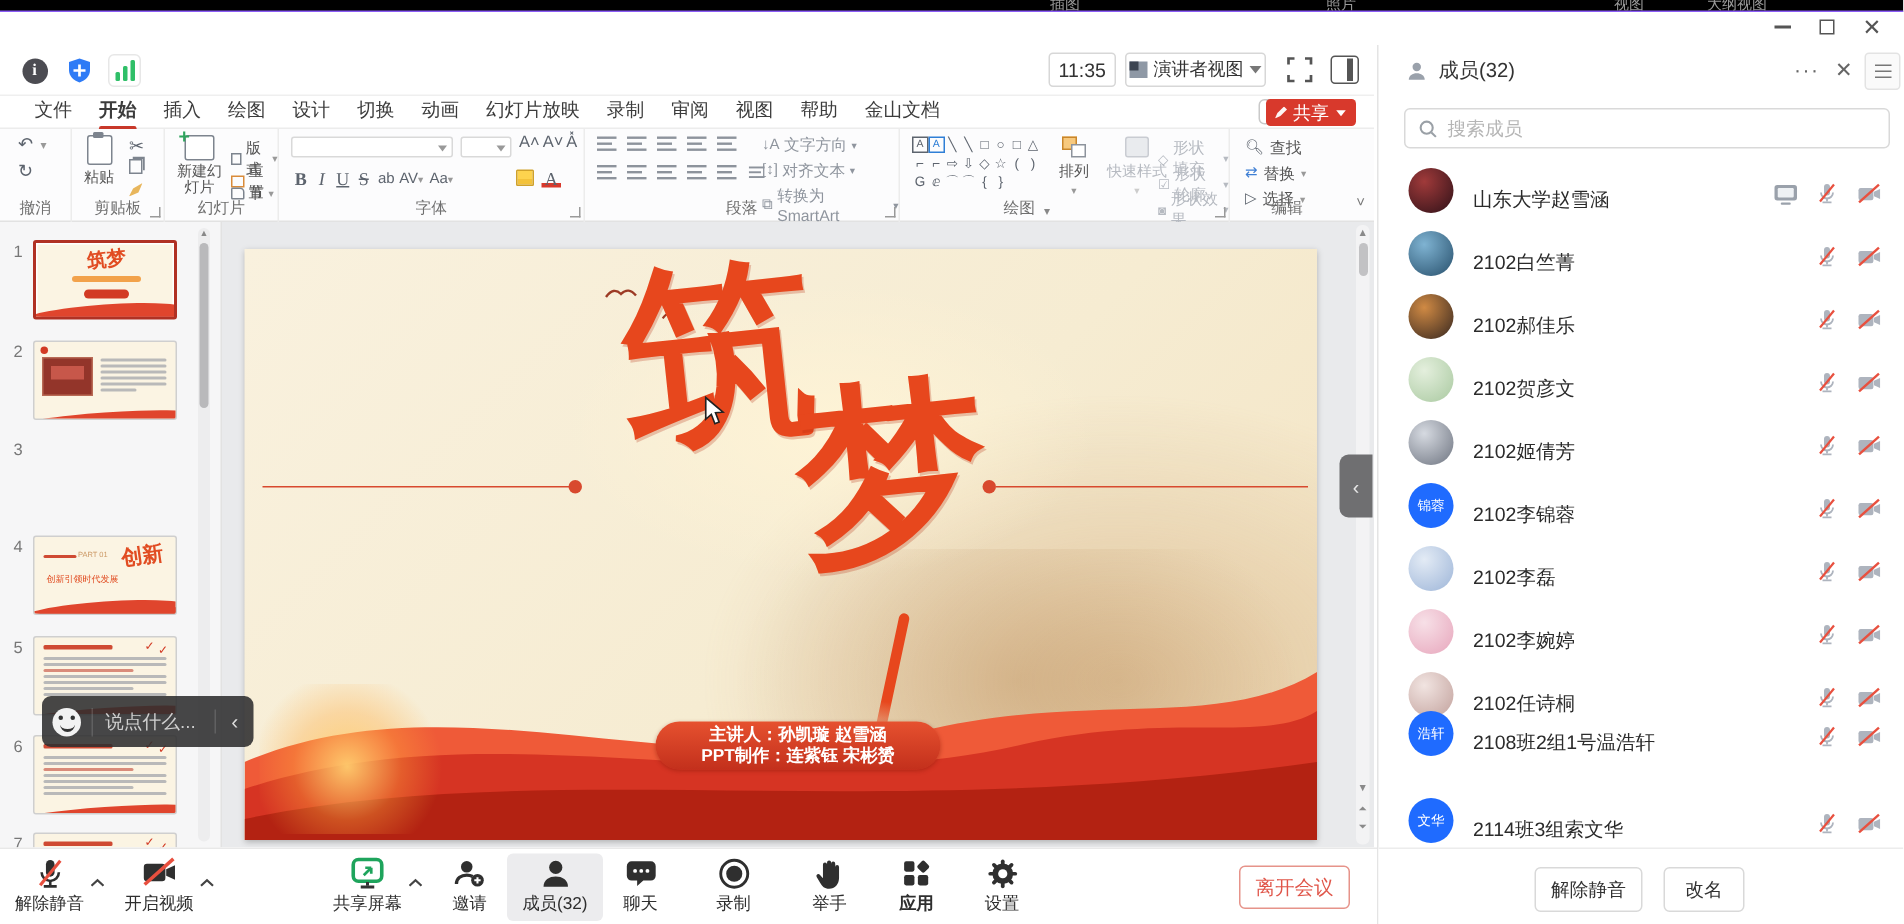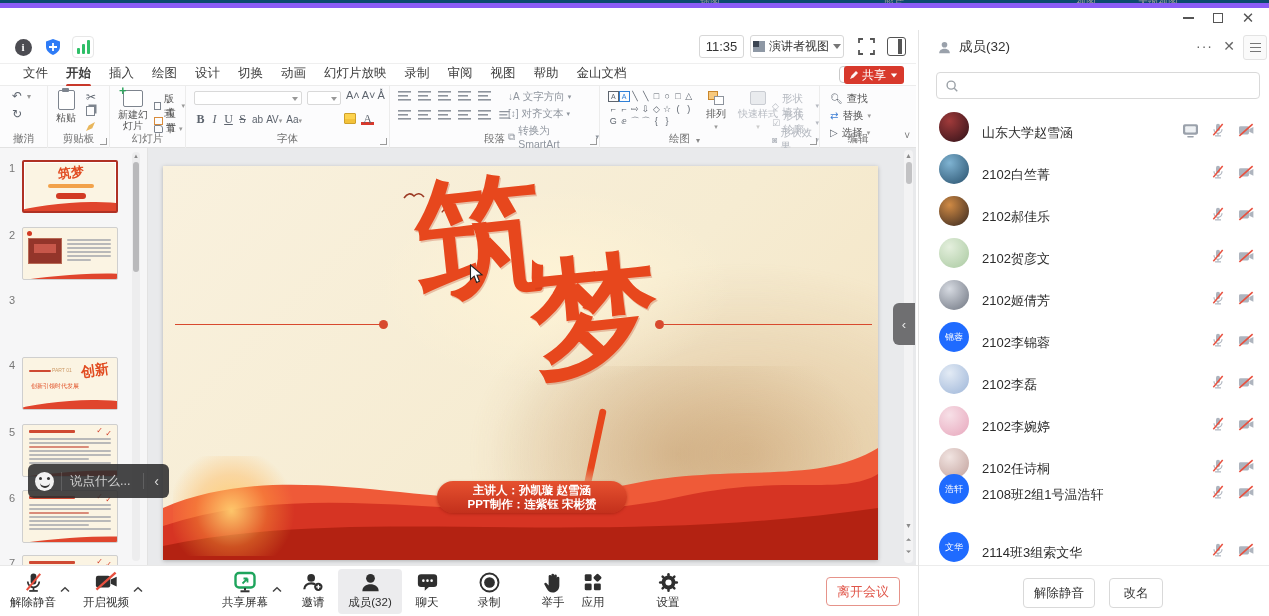--- a/index.html
+++ b/index.html
@@ -1,21 +1,21 @@
 <!DOCTYPE html>
 <html><head>
 <meta charset="utf-8">
 <style>
   * { margin:0; padding:0; box-sizing:border-box; }
   html,body { width:1269px; height:616px; overflow:hidden; }
   body { font-family:"Liberation Sans","DejaVu Sans",sans-serif; background:#fff; color:#333; }
   #app { position:relative; width:1269px; height:616px; background:#fff; overflow:hidden; }
 
   
-  #top-strip { position:absolute; left:0; top:0; width:1269px; height:8px; background:#0c4a6e; overflow:hidden; border-bottom:5px solid #8b5cf6; }
+  #top-strip { position:absolute; left:0; top:0; width:1269px; height:8px; background:#000000; overflow:hidden; border-bottom:1px solid #8b5cf6; }
   .frag { position:absolute; top:-4px; font-size:10px; color:#9a9a9a; }
 
   
   #banner { position:absolute; left:527px; top:0; height:29px; background:#2b2b2d; color:#fff; border-radius:0 0 4px 4px; display:flex; align-items:center; padding:0 10px 0 14px; gap:10px; z-index:60; }
   #banner .btxt { font-size:13px; letter-spacing:.5px; white-space:nowrap; }
   #banner .bsep { width:1px; height:14px; background:rgba(255,255,255,.25); }
   .burger { width:14px; height:10px; display:flex; flex-direction:column; justify-content:space-between; }
   .burger i { display:block; height:2px; background:#ddd; border-radius:1px; }
   .burger i:nth-child(2){ width:10px; }
 
@@ -640,21 +640,21 @@
           <div class="tb-lbl">录制</div>
         </div>
         <div class="tb-item" style="left: 521px;">
           <div class="tb-ico">
             <svg width="20" height="23" viewBox="0 0 22 24">
               <path d="M6.2 12V5.2a1.5 1.5 0 0 1 3 0V10 3.8a1.5 1.5 0 0 1 3 0V10 4.6a1.5 1.5 0 0 1 3 0V11 7a1.4 1.4 0 0 1 2.8 0v8c0 4.8-3 8-7.3 8-3.4 0-5-1.7-6.6-4.4l-2.5-4.3c-.9-1.5 1.2-2.9 2.3-1.6l2.3 2.6z" fill="#2f2f2f"></path>
             </svg>
           </div>
           <div class="tb-lbl">举手</div>
         </div>
-        <div class="tb-item" style="left: 561px;">
+        <div class="tb-item" style="left: 579px; font-weight: bold;">
           <div class="tb-ico">
             <svg width="22" height="22" viewBox="0 0 24 24">
               <rect x="3" y="3.5" width="7.5" height="7.5" rx="1.5" fill="#2f2f2f"></rect>
               <rect x="3" y="13.5" width="7.5" height="7.5" rx="1.5" fill="#2f2f2f"></rect>
               <rect x="13" y="13.5" width="7.5" height="7.5" rx="1.5" fill="#2f2f2f"></rect>
               <rect x="13.4" y="3.9" width="7" height="7" rx="1.5" fill="#2f2f2f" transform="rotate(45 16.9 7.4)"></rect>
             </svg>
           </div>
           <div class="tb-lbl">应用</div>
         </div>
@@ -691,20 +691,21 @@
           <i></i>
           <i></i>
           <i></i>
         </span>
     </div>
     <div class="p-search">
       <svg width="14" height="14" viewBox="0 0 16 16">
           <circle cx="7" cy="7" r="4.6" fill="none" stroke="#9aa0a6" stroke-width="1.6"></circle>
           <line x1="10.6" y1="10.6" x2="14" y2="14" stroke="#9aa0a6" stroke-width="1.6"></line>
         </svg>
+      <input placeholder="搜索成员" style="">
     </div>
     <div id="m-list">
         <div class="m-row" style="top: 70px;">
           <div class="m-ava" style="background: radial-gradient(circle at 35% 30%, rgb(160, 58, 58), rgb(46, 17, 24));"></div>
           <span class="m-name">山东大学赵雪涵</span>
           <div class="m-icons">
             <span><svg width="17" height="15" viewBox="0 0 20 18">
                 <rect x="1" y="1.5" width="18" height="12.5" rx="2.2" fill="#9aa1ab"></rect>
                 <rect x="3.6" y="4" width="12.8" height="7.5" rx="1" fill="#eef1f4"></rect>
                 <rect x="6" y="15.6" width="8" height="1.8" rx=".9" fill="#9aa1ab"></rect>

